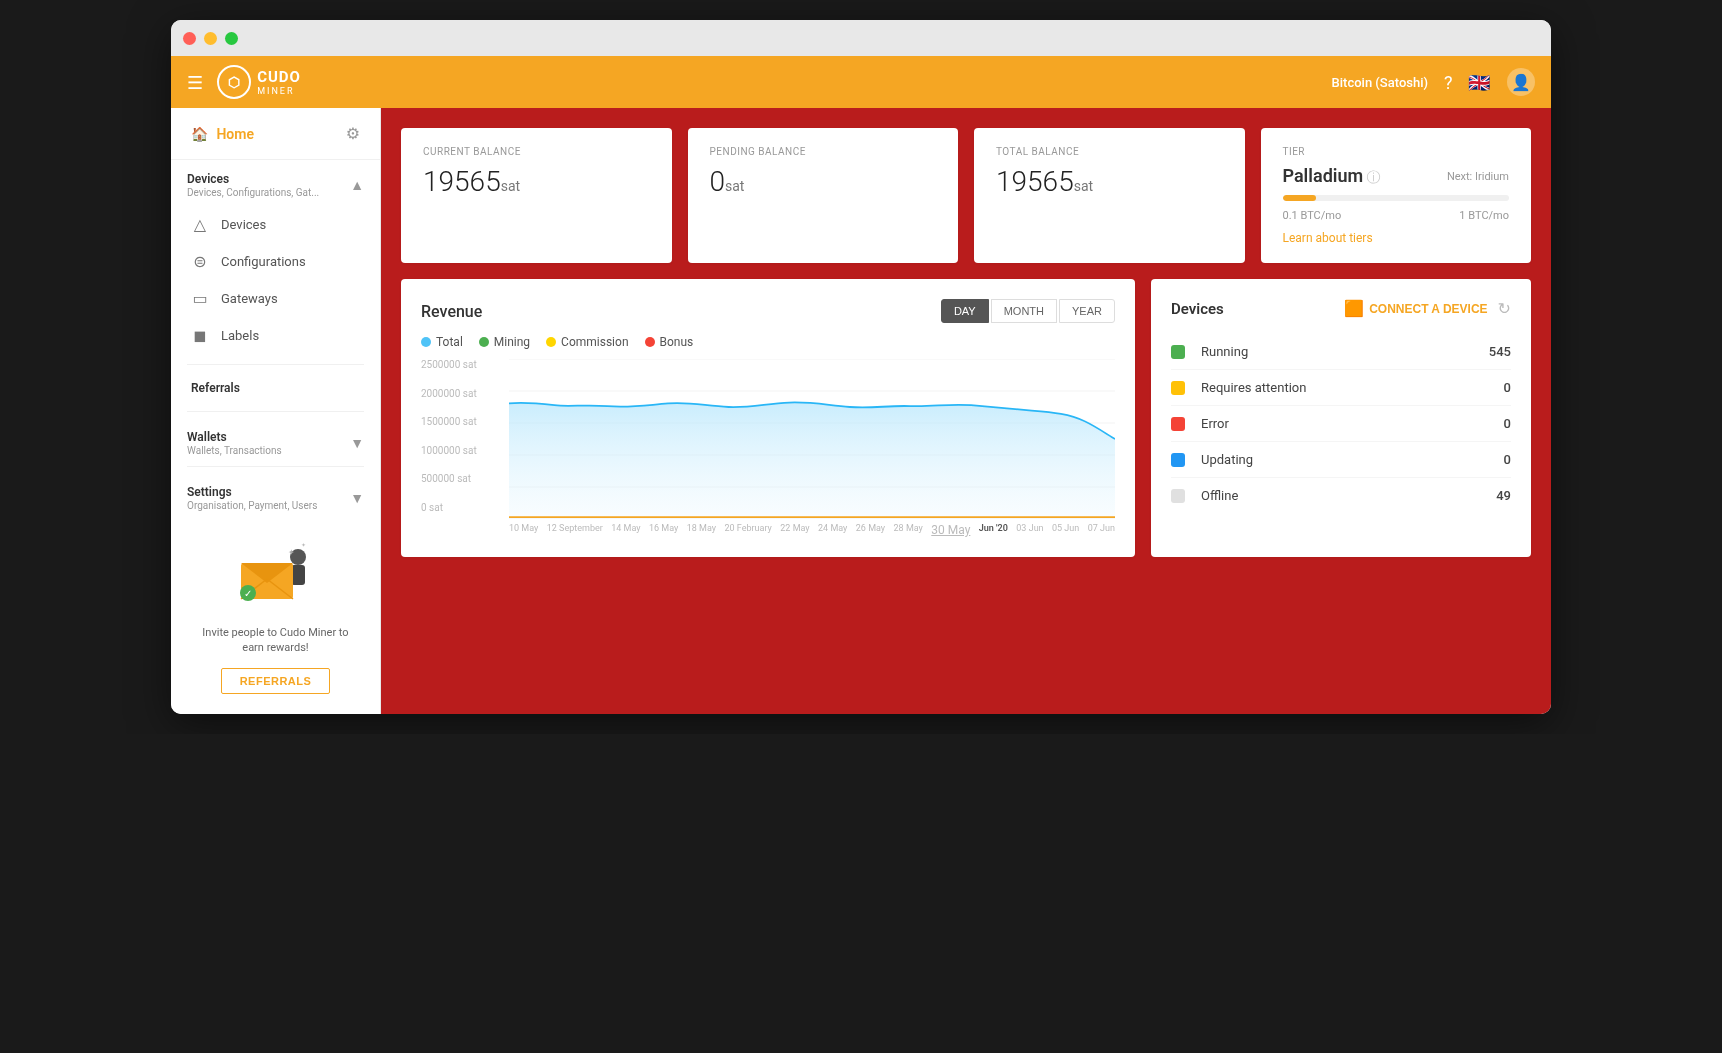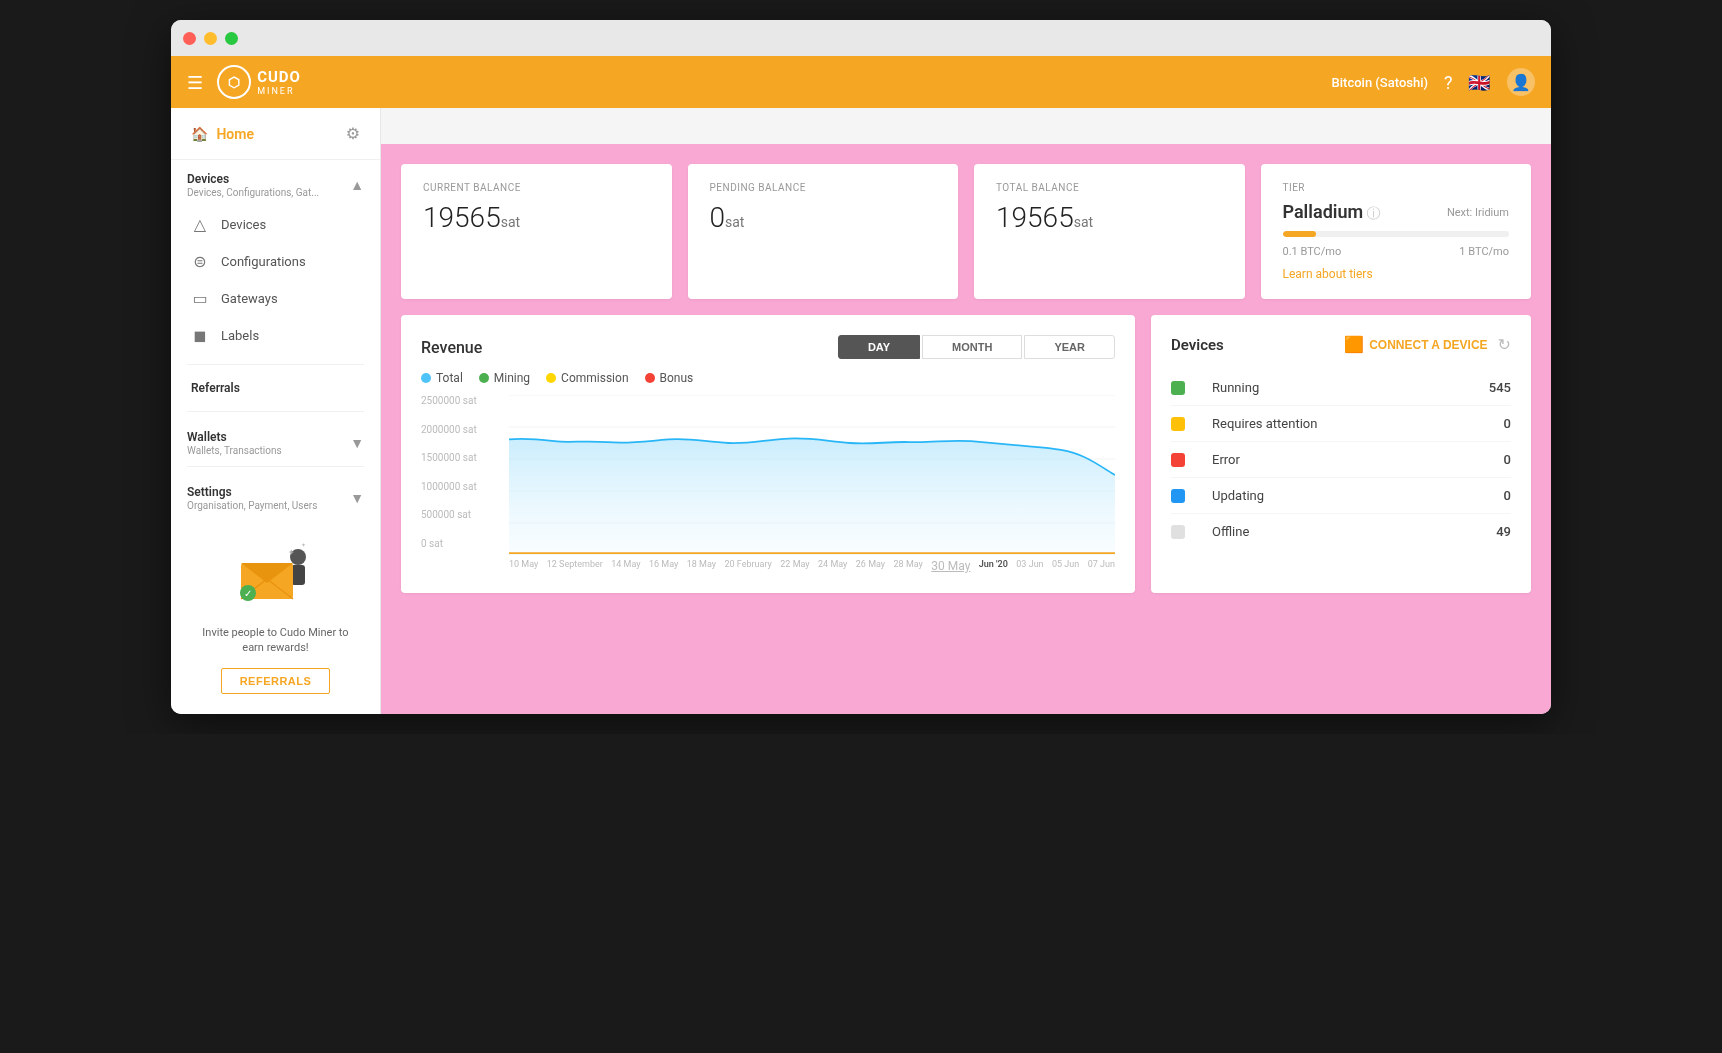--- a/index.html
+++ b/index.html
@@ -133,26 +133,25 @@
       font-size: 11px;
       font-weight: 600;
       letter-spacing: 0.5px;
       cursor: pointer;
       border-radius: 2px;
     }
 
     
     .content {
       flex: 1;
-      background: #f9a8d4;
+      background: #b91c1c;
       padding: 20px;
       display: flex;
       flex-direction: column;
       gap: 16px;
-      margin-top: 36px;
     }
 
     
     .balance-row {
       display: grid;
       grid-template-columns: 1fr 1fr 1fr 1fr;
       gap: 16px;
     }
 
     .balance-card {
@@ -192,23 +191,23 @@
     .chart-card {
       background: white;
       border-radius: 4px;
       padding: 20px;
       box-shadow: 0 1px 3px rgba(0,0,0,0.06);
     }
     .chart-header { display: flex; align-items: center; justify-content: space-between; margin-bottom: 12px; }
     .chart-title { font-size: 16px; font-weight: 500; color: #333; }
     .chart-tabs { display: flex; gap: 2px; }
     .chart-tab {
-      padding: 5px 29px;
+      padding: 5px 12px;
       font-size: 11px;
-      font-weight: 700;
+      font-weight: 400;
       cursor: pointer;
       border: 1px solid #ddd;
       background: white;
       color: #666;
     }
     .chart-tab.active { background: #555; color: white; border-color: #555; }
     .chart-tab:first-child { border-radius: 3px 0 0 3px; }
     .chart-tab:last-child { border-radius: 0 3px 3px 0; }
 
     .chart-legend { display: flex; gap: 16px; margin-bottom: 10px; }
@@ -233,21 +232,21 @@
     .refresh-icon { color: #bbb; font-size: 16px; cursor: pointer; }
 
     .device-status-item {
       display: flex;
       align-items: center;
       justify-content: space-between;
       padding: 10px 0;
       border-bottom: 1px solid #f5f5f5;
     }
     .device-status-item:last-child { border-bottom: none; }
-    .status-left { display: flex; align-items: center; gap: 27px; }
+    .status-left { display: flex; align-items: center; gap: 16px; }
     .status-dot { width: 14px; height: 14px; border-radius: 3px; flex-shrink: 0; }
     .status-name { font-size: 13px; color: #444; }
     .status-count { font-size: 13px; font-weight: 500; color: #444; }
   </style>
 </head>
 <body>
 
 <div class="window">
 
   <div class="title-bar">

